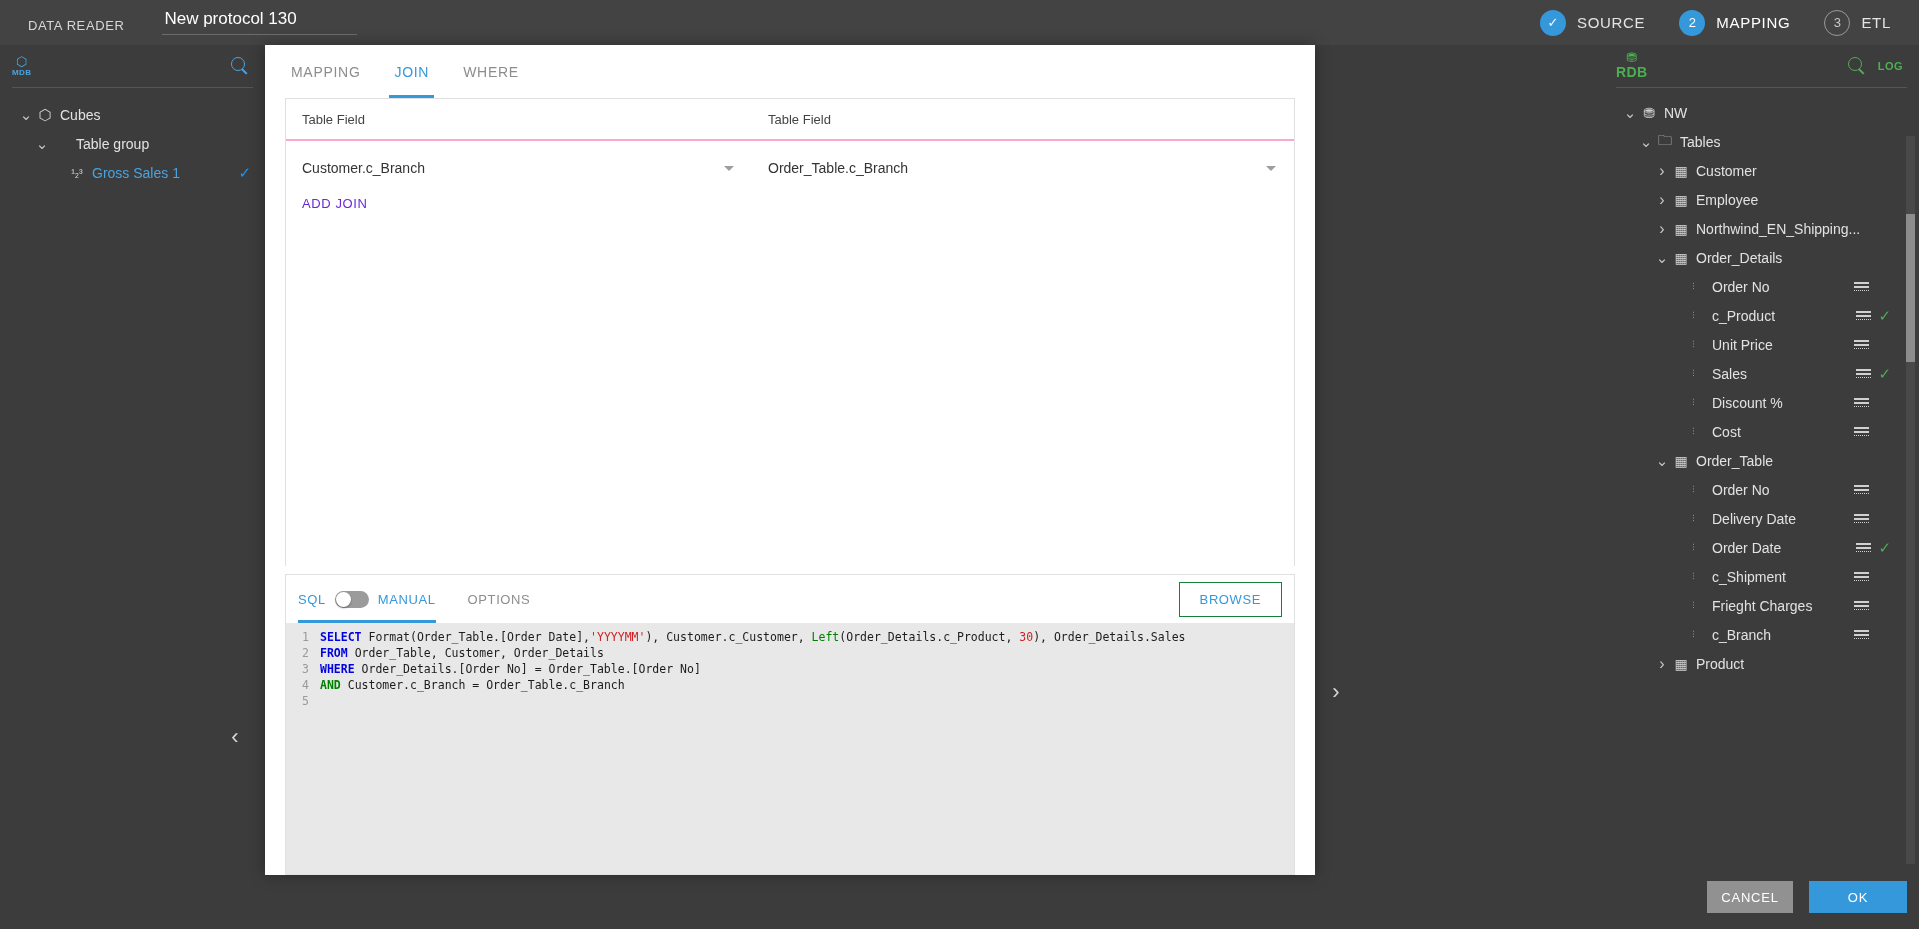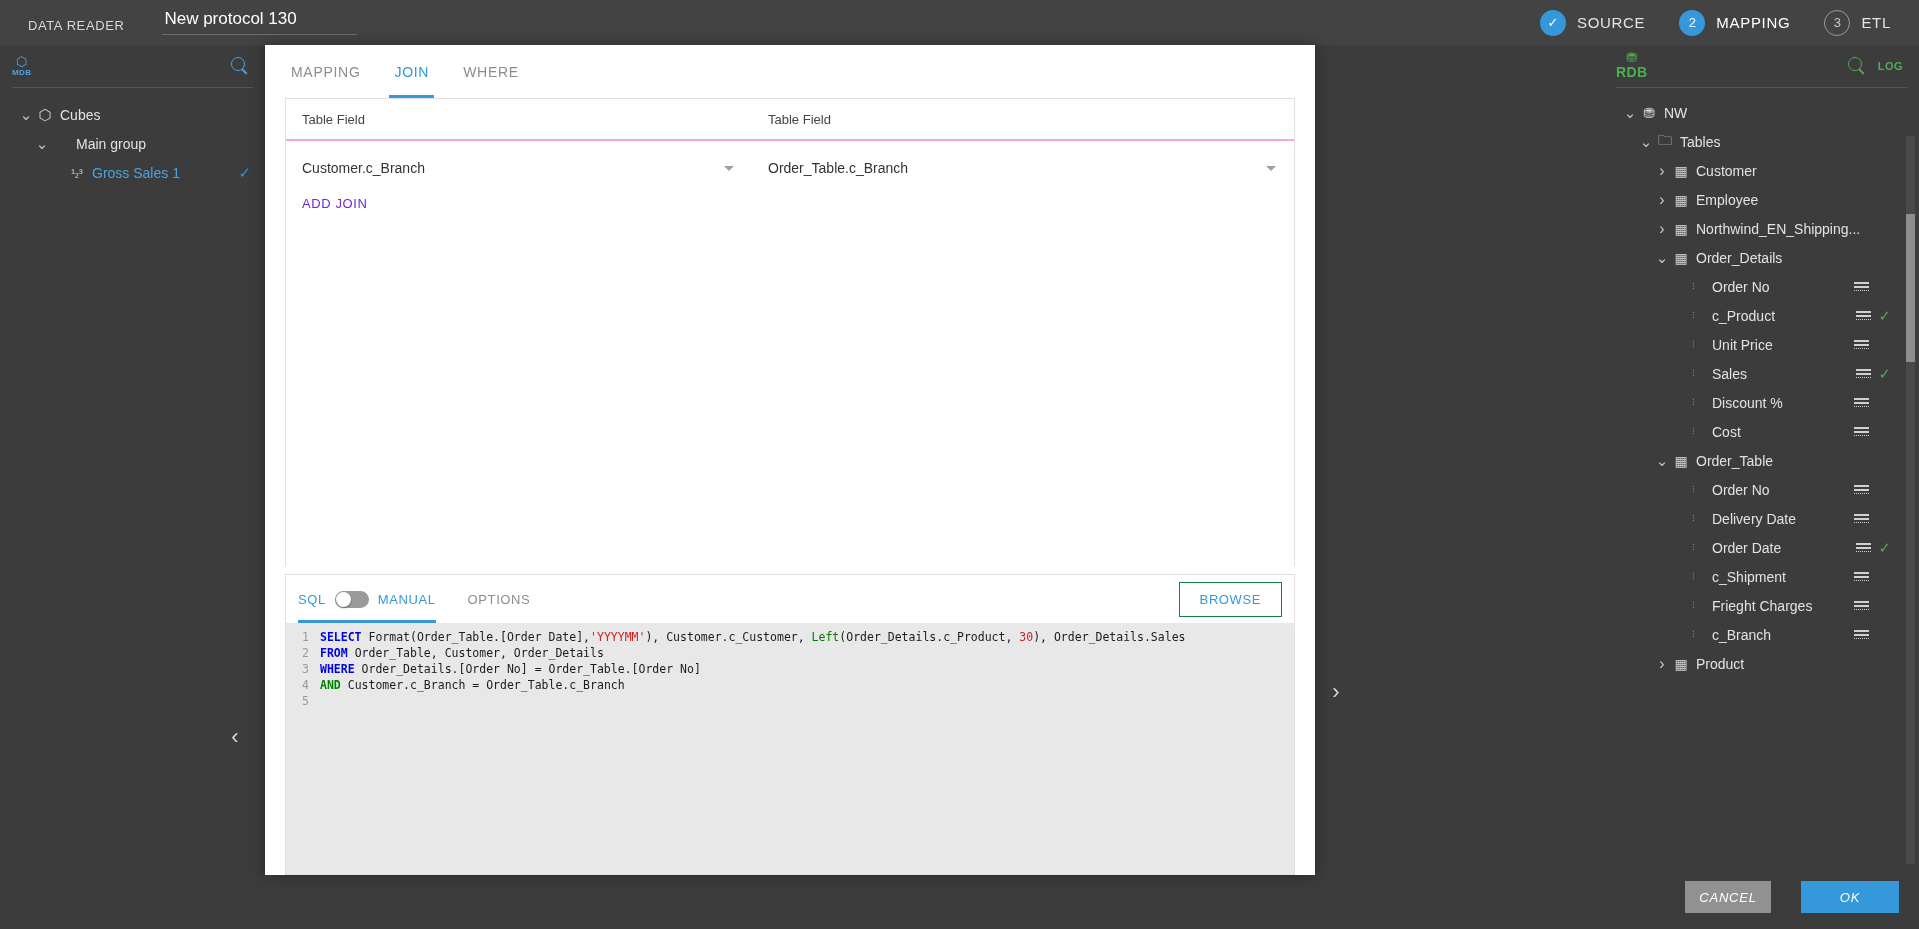--- a/index.html
+++ b/index.html
@@ -204,21 +204,21 @@
     padding: 6px 5px 0 0; line-height:16px; user-select:none;
   }
   .codebody { padding: 6px 0 0 6px; line-height:16px; white-space:pre; color:#1c1c1c; }
   .k { color:#0000e0; font-weight:bold; }
   .kg { color:#008000; font-weight:bold; }
   .fn { color:#008000; }
   .str { color:#d02020; }
   .num { color:#d02020; }
 
   
-  .footer { position:absolute; right:20px; bottom:16px; display:flex; gap:16px;font-style:italic; }
+  .footer { position:absolute; right:12px; bottom:16px; display:flex; gap:2px; }
   .btn {
     min-width:86px; height:32px; display:flex; align-items:center; justify-content:center;
     font-size:13px; letter-spacing:.8px; color:#fff; cursor:pointer; border:none;
   }
   .btn.cancel { background:#919191; }
   .btn.ok { background:#3498db; min-width:98px;margin-left:14px; }
 </style>
 </head>
 <body>
 
@@ -259,21 +259,21 @@
 
   <div class="tree">
     <div class="tnode" style="padding-left:18px">
       <span class="chev down"></span>
       <span class="ticon cube-glyph">⬡</span>
       <span class="tlabel">Cubes</span>
     </div>
     <div class="tnode" style="padding-left:34px">
       <span class="chev down"></span>
       <span class="ticon"></span>
-      <span class="tlabel">Main group</span>
+      <span class="tlabel">Table group</span>
     </div>
     <div class="tnode" style="padding-left:50px">
       <span class="chev none"></span>
       <span class="ticon num-glyph">¹₂³</span>
       <span class="tlabel blue">Gross Sales 1</span>
       <span class="tcheck">✓</span>
     </div>
   </div>
 
   <div class="navarrow left">‹</div>

